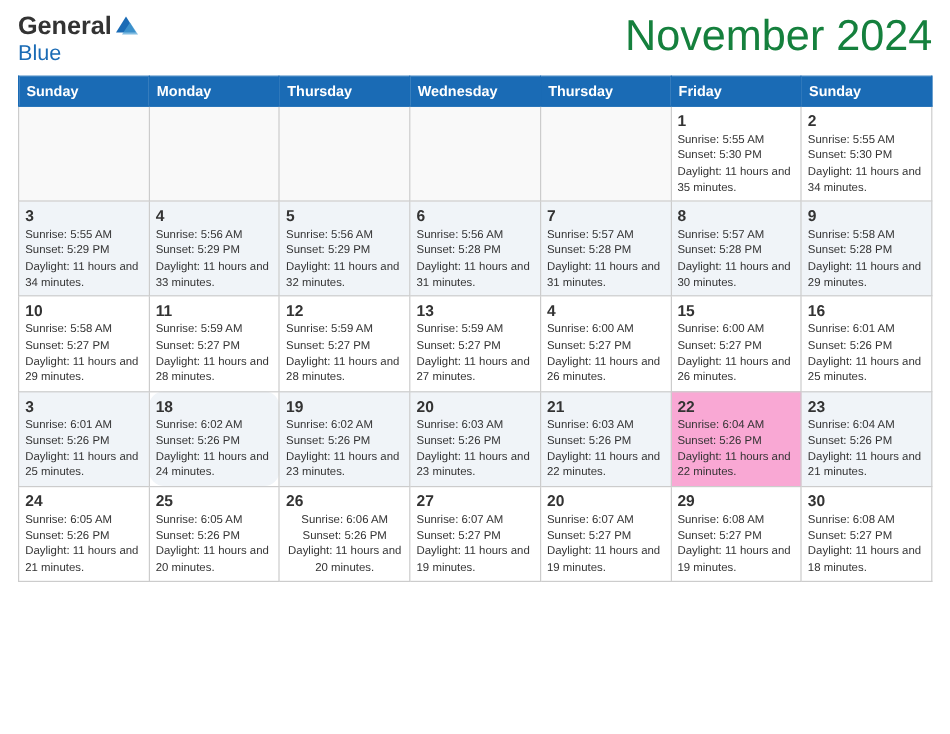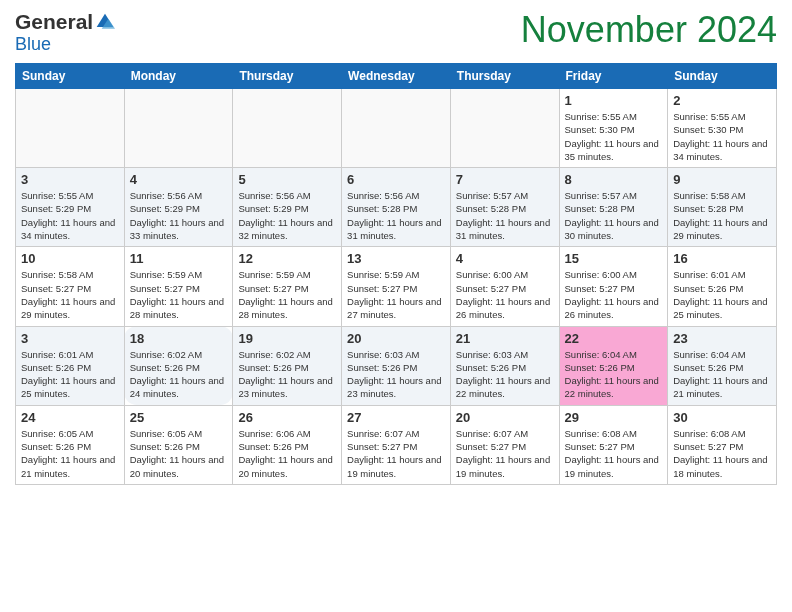--- a/index.html
+++ b/index.html
@@ -242,21 +242,21 @@
 Daylight: 11 hours and 21 minutes.</div>
           </td>
           <td>
             <div class="day-num">25</div>
             <div class="day-info" style="white-space: pre-line;">Sunrise: 6:05 AM
 Sunset: 5:26 PM
 Daylight: 11 hours and 20 minutes.</div>
           </td>
           <td>
             <div class="day-num">26</div>
-            <div class="day-info" style="white-space: pre-line;">Sunrise: 6:06 AM
+            <div class="day-info" style="white-space: pre-line; text-align: center;">Sunrise: 6:06 AM
 Sunset: 5:26 PM
 Daylight: 11 hours and 20 minutes.</div>
           </td>
           <td>
             <div class="day-num">27</div>
             <div class="day-info" style="white-space: pre-line;">Sunrise: 6:07 AM
 Sunset: 5:27 PM
 Daylight: 11 hours and 19 minutes.</div>
           </td>
           <td>

